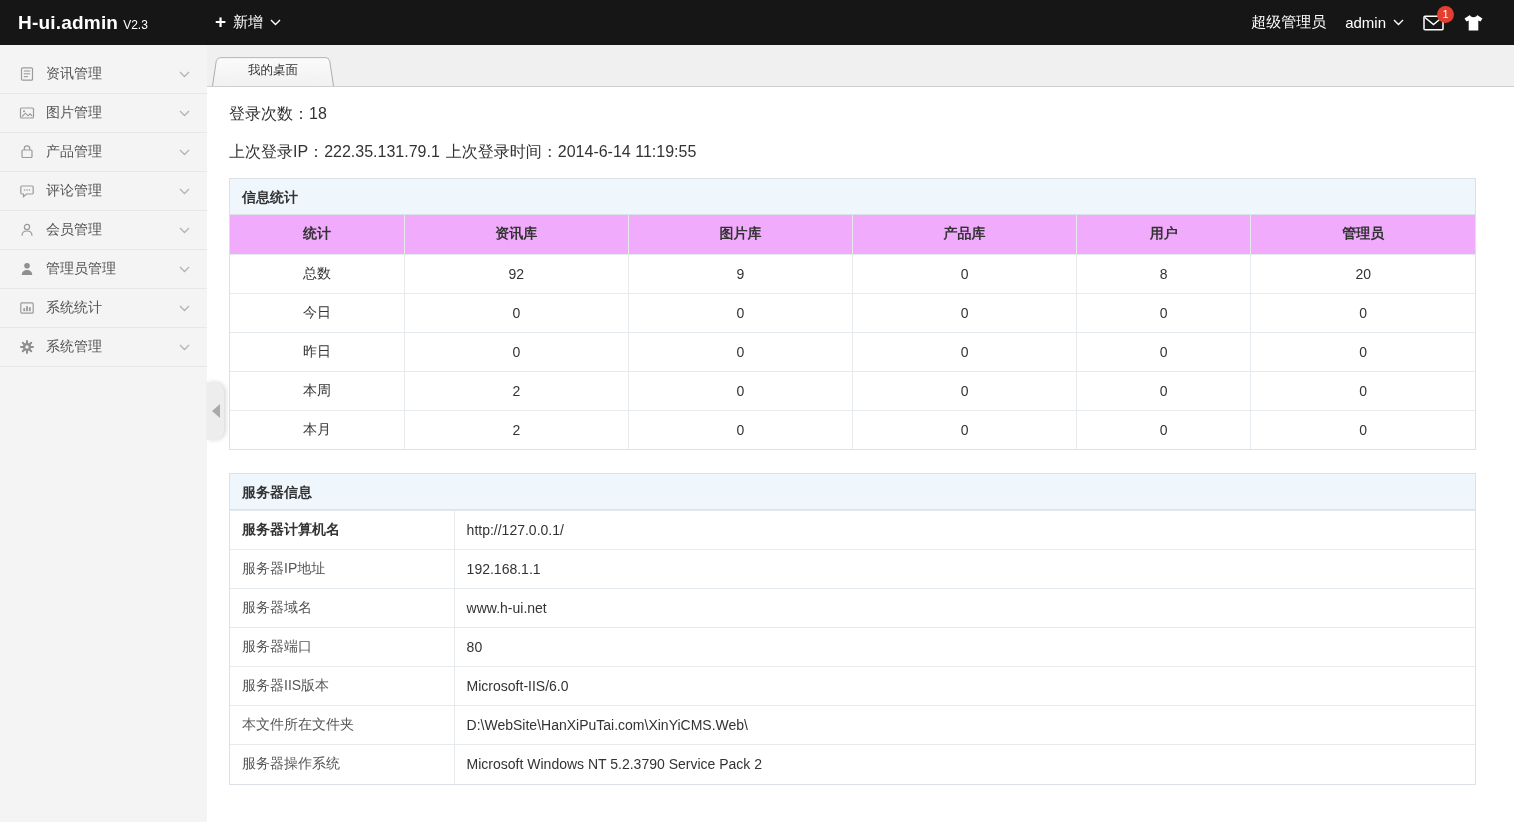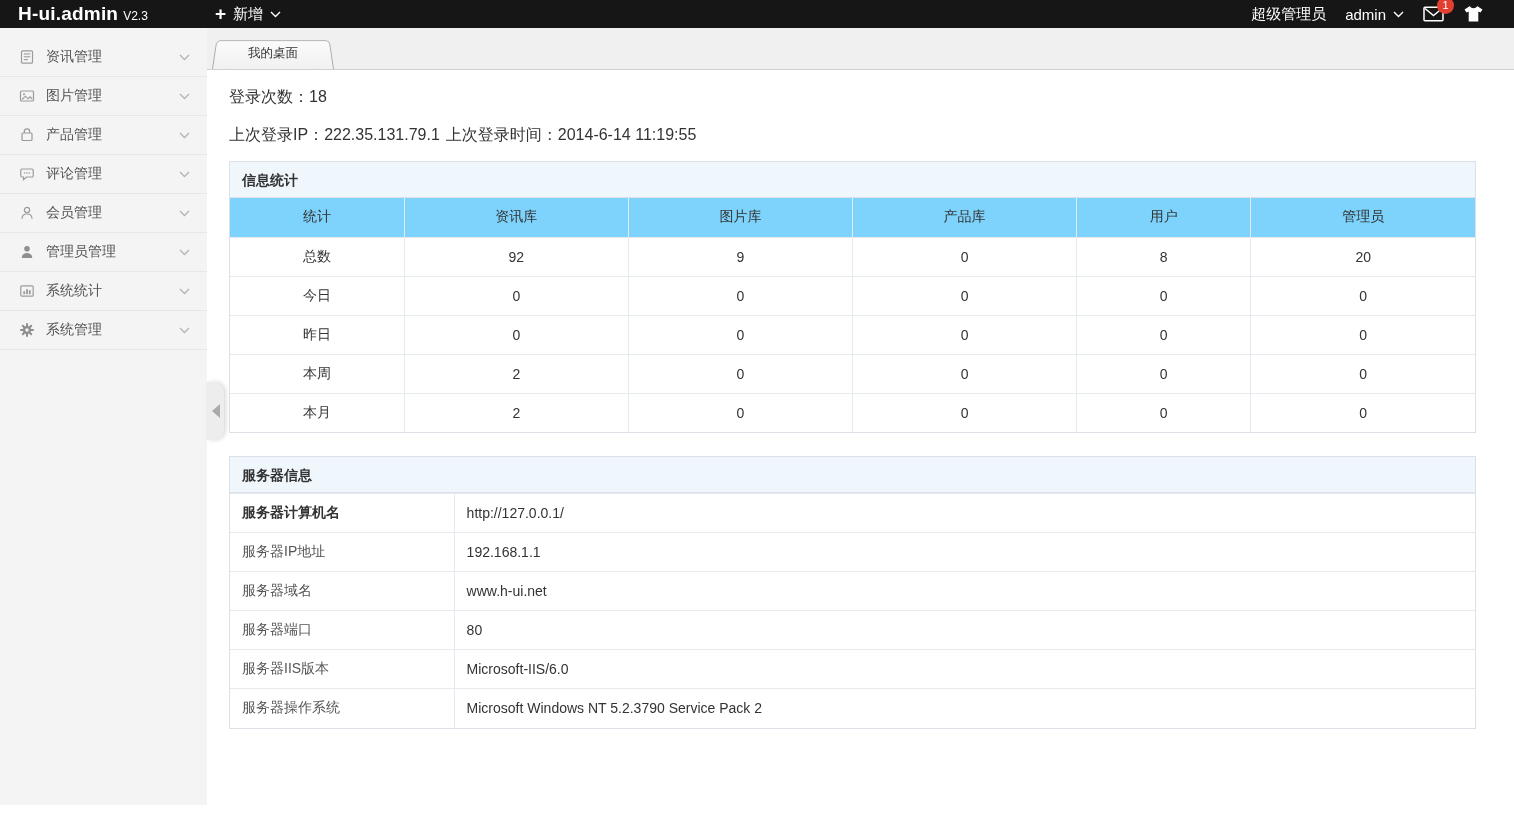--- a/index.html
+++ b/index.html
@@ -3,21 +3,21 @@
 <meta charset="utf-8">
 <style>
   * { box-sizing: border-box; margin: 0; padding: 0; }
   html,body { width:1514px; height:822px; overflow:hidden; }
   body {
     font-family: "Liberation Sans", "DejaVu Sans", sans-serif;
     background:#fff; position:relative; color:#333;
   }
 
   
-  .topbar { height:28px; background:#161616; display:flex; align-items:center; color:#fff;justify-content:center; }
+  .topbar { height:45px; background:#161616; display:flex; align-items:center; color:#fff;justify-content:center; }
   .logo { width:189px; padding-left:18px; cursor:pointer; white-space:nowrap; }
   .logo-name { font-size:19px; font-weight:bold; letter-spacing:0.2px; }
   .logo-ver { font-size:12px; margin-left:5px; }
   .add-menu { margin-left:26px; display:flex; align-items:center; gap:7px; font-size:15px; cursor:pointer; }
   .plus-glyph { font-size:19px; font-weight:bold; line-height:1; position:relative; top:-1px; }
   .top-right { margin-left:auto; display:flex; align-items:center; gap:19px; padding-right:30px; font-size:15px; }
   .user-dd { display:flex; align-items:center; gap:7px; cursor:pointer; }
   .icon-btn { position:relative; display:flex; align-items:center; cursor:pointer; }
   .badge {
     position:absolute; top:-9px; right:-10px; min-width:17px; height:17px;
@@ -61,21 +61,21 @@
   .meta .gap { display:inline-block; width:6px; }
 
   .panel { border:1px solid #dbe1e6; margin-top:15px; }
   .panel.server { margin-top:23px; }
   .panel-header {
     background:#eff7fd; height:36px; line-height:36px; padding:0 12px;
     font-size:14px; font-weight:bold; color:#333; border-bottom:1px solid #dbe1e6;
   }
   table { width:100%; border-collapse:collapse; table-layout:fixed; }
   th, td { border:1px solid #e5eaee; height:39px; font-size:14px; color:#333; text-align:center; overflow:hidden; white-space:nowrap; }
-  th { background:#7dd3fc; font-weight:normal; }
+  th { background:#f0abfc; font-weight:bold; }
   th:first-child, td:first-child { border-left:none; }
   th:last-child, td:last-child { border-right:none; }
   thead th { border-top:none; }
   tbody tr:last-child td { border-bottom:none; }
   .server-table td { text-align:left; padding:0 12px; }
   .server-table td.lbl { color:#555; }
   .server-table td.strong { font-weight:bold; color:#333; }
 </style>
 </head>
 <body>
@@ -357,20 +357,24 @@
             </tr>
             <tr>
               <td class="lbl">服务器端口</td>
               <td>80</td>
             </tr>
             <tr>
               <td class="lbl">服务器IIS版本</td>
               <td>Microsoft-IIS/6.0</td>
             </tr>
             <tr>
+              <td class="lbl">本文件所在文件夹</td>
+              <td>D:\WebSite\HanXiPuTai.com\XinYiCMS.Web\</td>
+            </tr>
+            <tr>
               <td class="lbl">服务器操作系统</td>
               <td>Microsoft Windows NT 5.2.3790 Service Pack 2</td>
             </tr>
           </tbody>
         </table>
       </section>
 
     </div>
   </main>
 </div>

